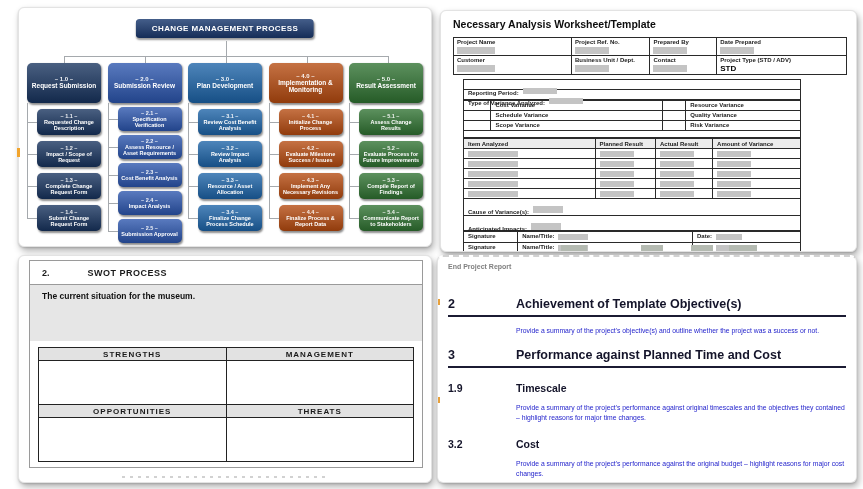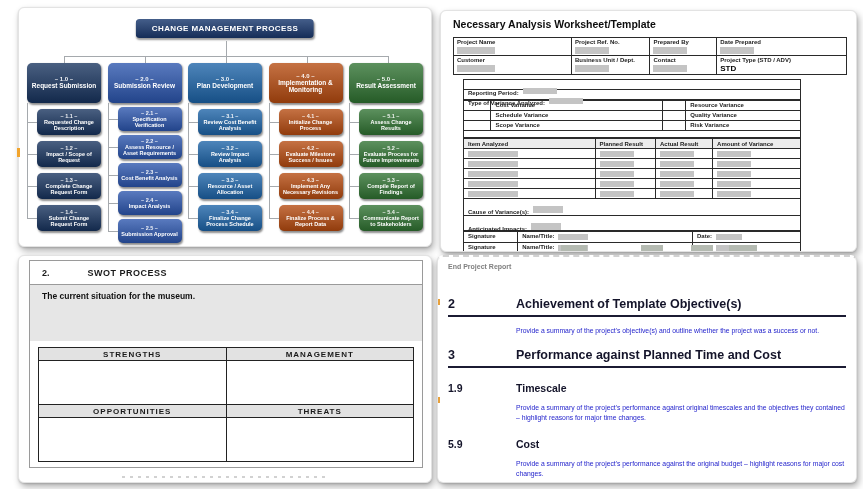--- a/index.html
+++ b/index.html
@@ -474,21 +474,21 @@
       <div class="er-h1">
         <span class="n">3</span>
         <span>Performance against Planned Time and Cost</span>
       </div>
       <div class="er-h2">
         <span class="n">1.9</span>
         <span>Timescale</span>
       </div>
       <p class="er-note">Provide a summary of the project's performance against original timescales and the objectives they contained – highlight reasons for major time changes.</p>
       <div class="er-h2">
-        <span class="n">5.9</span>
+        <span class="n">3.2</span>
         <span>Cost</span>
       </div>
       <p class="er-note">Provide a summary of the project's performance against the original budget – highlight reasons for major cost changes.</p>
     </div>
     <div class="edge-tick et1"></div>
     <div class="edge-tick et2"></div>
   </section>
 
 </div>
 

